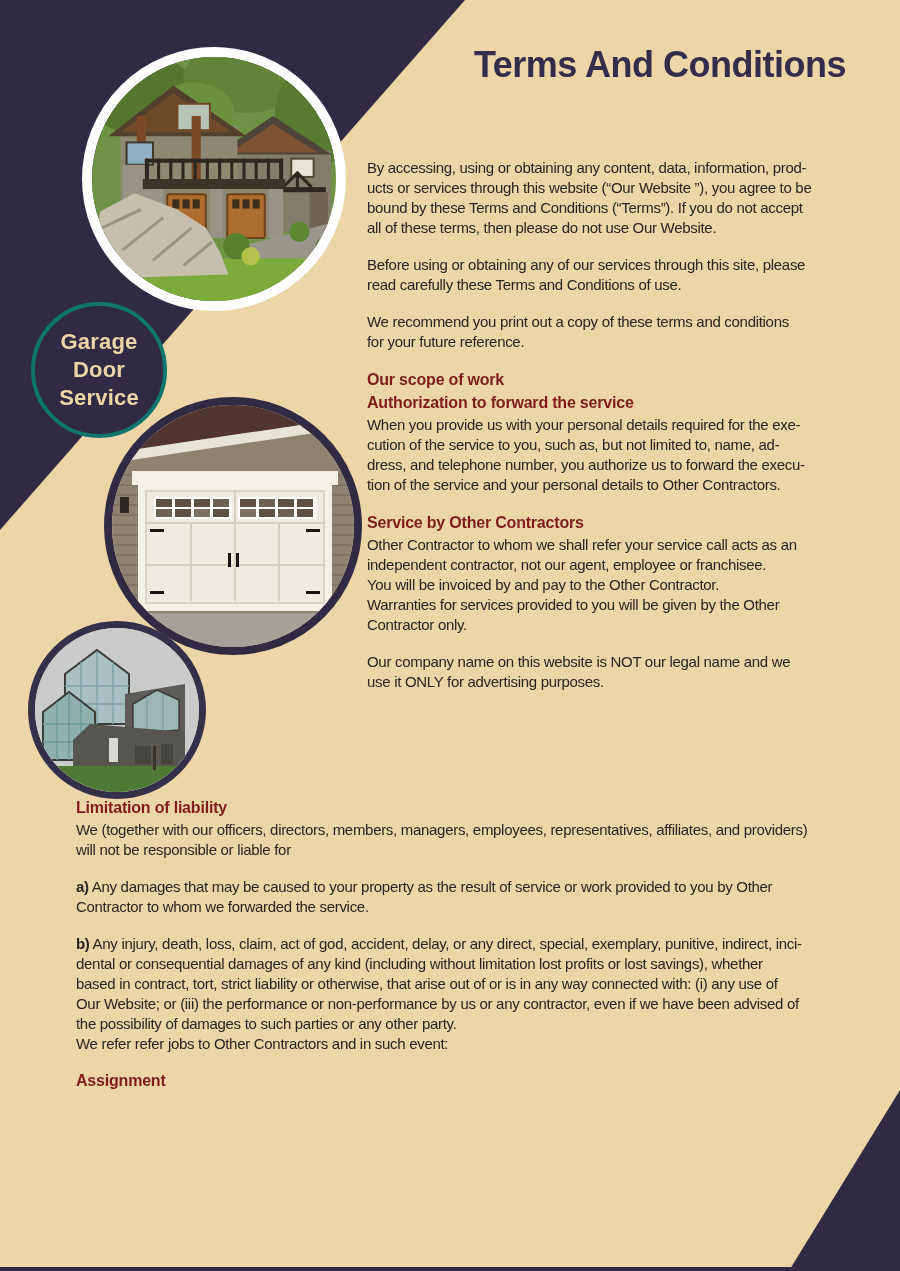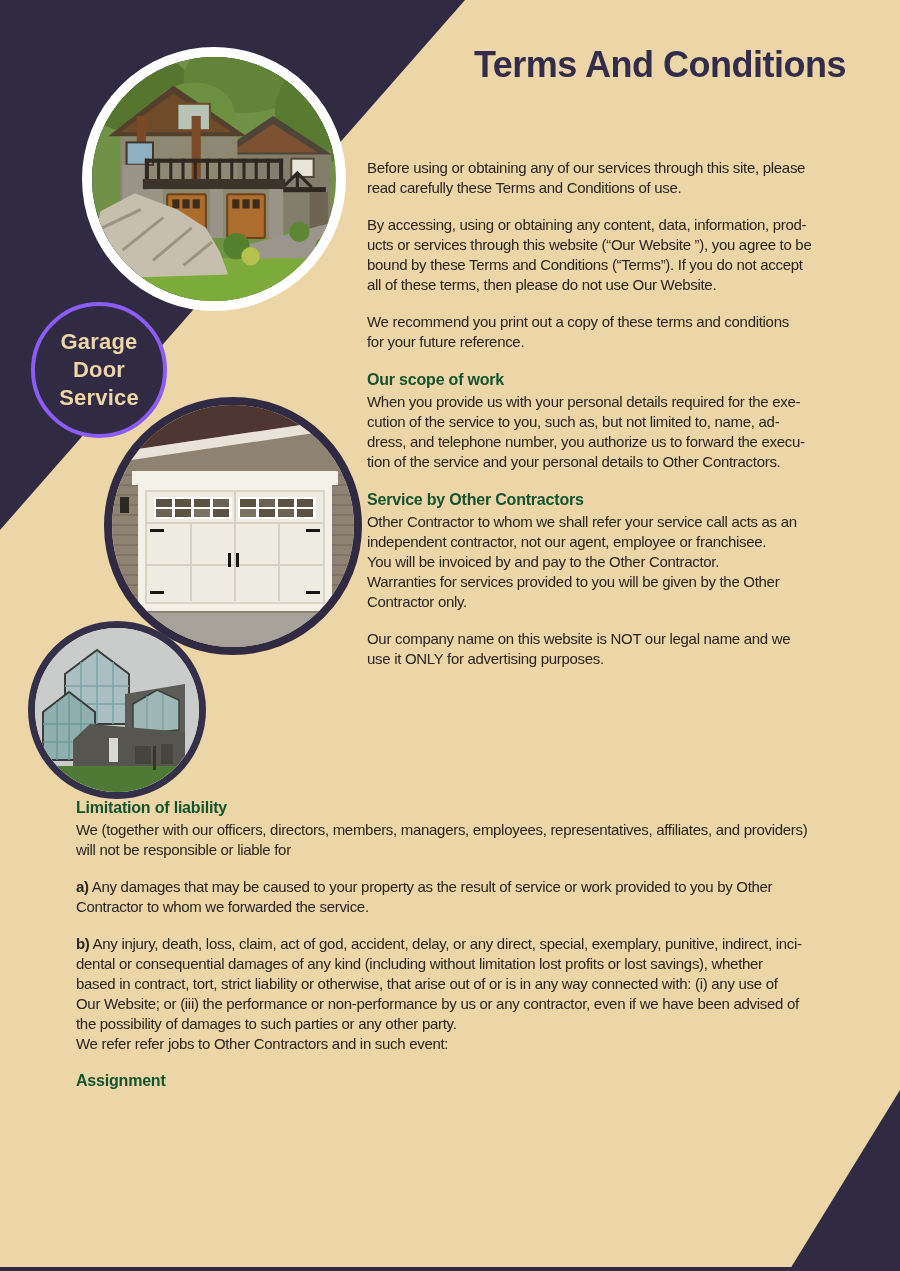--- a/index.html
+++ b/index.html
@@ -15,41 +15,41 @@
   .edge-bottom{position:absolute;left:0;bottom:0;width:100%;height:4px;background:#302b43;z-index:6;}
 
   .circle{position:absolute;border-radius:50%;overflow:hidden;z-index:2;}
   .circle svg{display:block;width:100%;height:100%;}
   .photo1{left:82px;top:47px;width:244px;height:244px;border:10px solid #fff;}
   .photo2{left:104px;top:397px;width:242px;height:242px;border:8px solid #302b43;}
   .photo3{left:28px;top:621px;width:164px;height:164px;border:7px solid #35304a;}
 
   .badge{
     position:absolute;left:31px;top:302px;width:128px;height:128px;
-    background:#302b43;border:4px solid #8b5cf6;border-radius:50%;
+    background:#302b43;border:4px solid #0f766e;border-radius:50%;
     display:flex;align-items:center;justify-content:center;text-align:center;
     z-index:3;
   }
   .badge-text{
     color:#ecd5a7;font-weight:bold;font-size:22px;line-height:28px;
     white-space:pre-line;letter-spacing:.2px;
   }
 
   h1.title{
     position:absolute;left:440px;top:44px;width:440px;margin:0;
     text-align:center;font-size:36px;line-height:42px;font-weight:bold;
     color:#332d4b;z-index:2;letter-spacing:-.5px;
   }
 
   .right-col{position:absolute;left:367px;top:158px;width:530px;z-index:2;}
   .bottom-col{position:absolute;left:44px;top:797px;width:832px;z-index:2;margin-left:32px;}
 
   .para{margin:0 0 17px;font-size:15px;line-height:20px;white-space:pre-line;letter-spacing:-.3px;}
   .para.tight{margin:0;}
-  .heading{margin:0 0 2px;font-size:16px;line-height:21px;font-weight:bold;color:#14532d;letter-spacing:-.2px;}
+  .heading{margin:0 0 2px;font-size:16px;line-height:21px;font-weight:bold;color:#7f1d1d;letter-spacing:-.2px;}
   .bottom-col .heading{margin-top:16px;}
   .bottom-col .heading:first-child{margin-top:0;}
   .para b{font-weight:bold;}
 </style>
 </head>
 <body>
 
 <div class="page">
 
   <div class="shape navy-top"></div>
@@ -200,31 +200,32 @@
         <rect x="100" y="118" width="16" height="18" fill="#45443f"></rect>
         <rect x="126" y="116" width="12" height="20" fill="#45443f"></rect>
         <rect x="74" y="110" width="9" height="24" fill="#d8d8d4"></rect>
       </g>
       <rect x="0" y="138" width="164" height="26" fill="#4f7a36"></rect>
       <rect x="118" y="118" width="3" height="24" fill="#3a332c"></rect>
     </svg>
   </div>
 
   <div class="right-col">
-    <p class="para">Before using or obtaining any of our services through this site, please
-read carefully these Terms and Conditions of use.</p>
     <p class="para">By accessing, using or obtaining any content, data, information, prod-
 ucts or services through this website (“Our Website ”), you agree to be
 bound by these Terms and Conditions (“Terms”). If you do not accept
 all of these terms, then please do not use Our Website.</p>
+    <p class="para">Before using or obtaining any of our services through this site, please
+read carefully these Terms and Conditions of use.</p>
     <p class="para">We recommend you print out a copy of these terms and conditions
 for your future reference.</p>
 
     <h3 class="heading">Our scope of work</h3>
 
+    <h3 class="heading">Authorization to forward the service</h3>
     <p class="para">When you provide us with your personal details required for the exe-
 cution of the service to you, such as, but not limited to, name, ad-
 dress, and telephone number, you authorize us to forward the execu-
 tion of the service and your personal details to Other Contractors.</p>
 
     <h3 class="heading">Service by Other Contractors</h3>
     <p class="para">Other Contractor to whom we shall refer your service call acts as an
 independent contractor, not our agent, employee or franchisee.
 You will be invoiced by and pay to the Other Contractor.
 Warranties for services provided to you will be given by the Other

